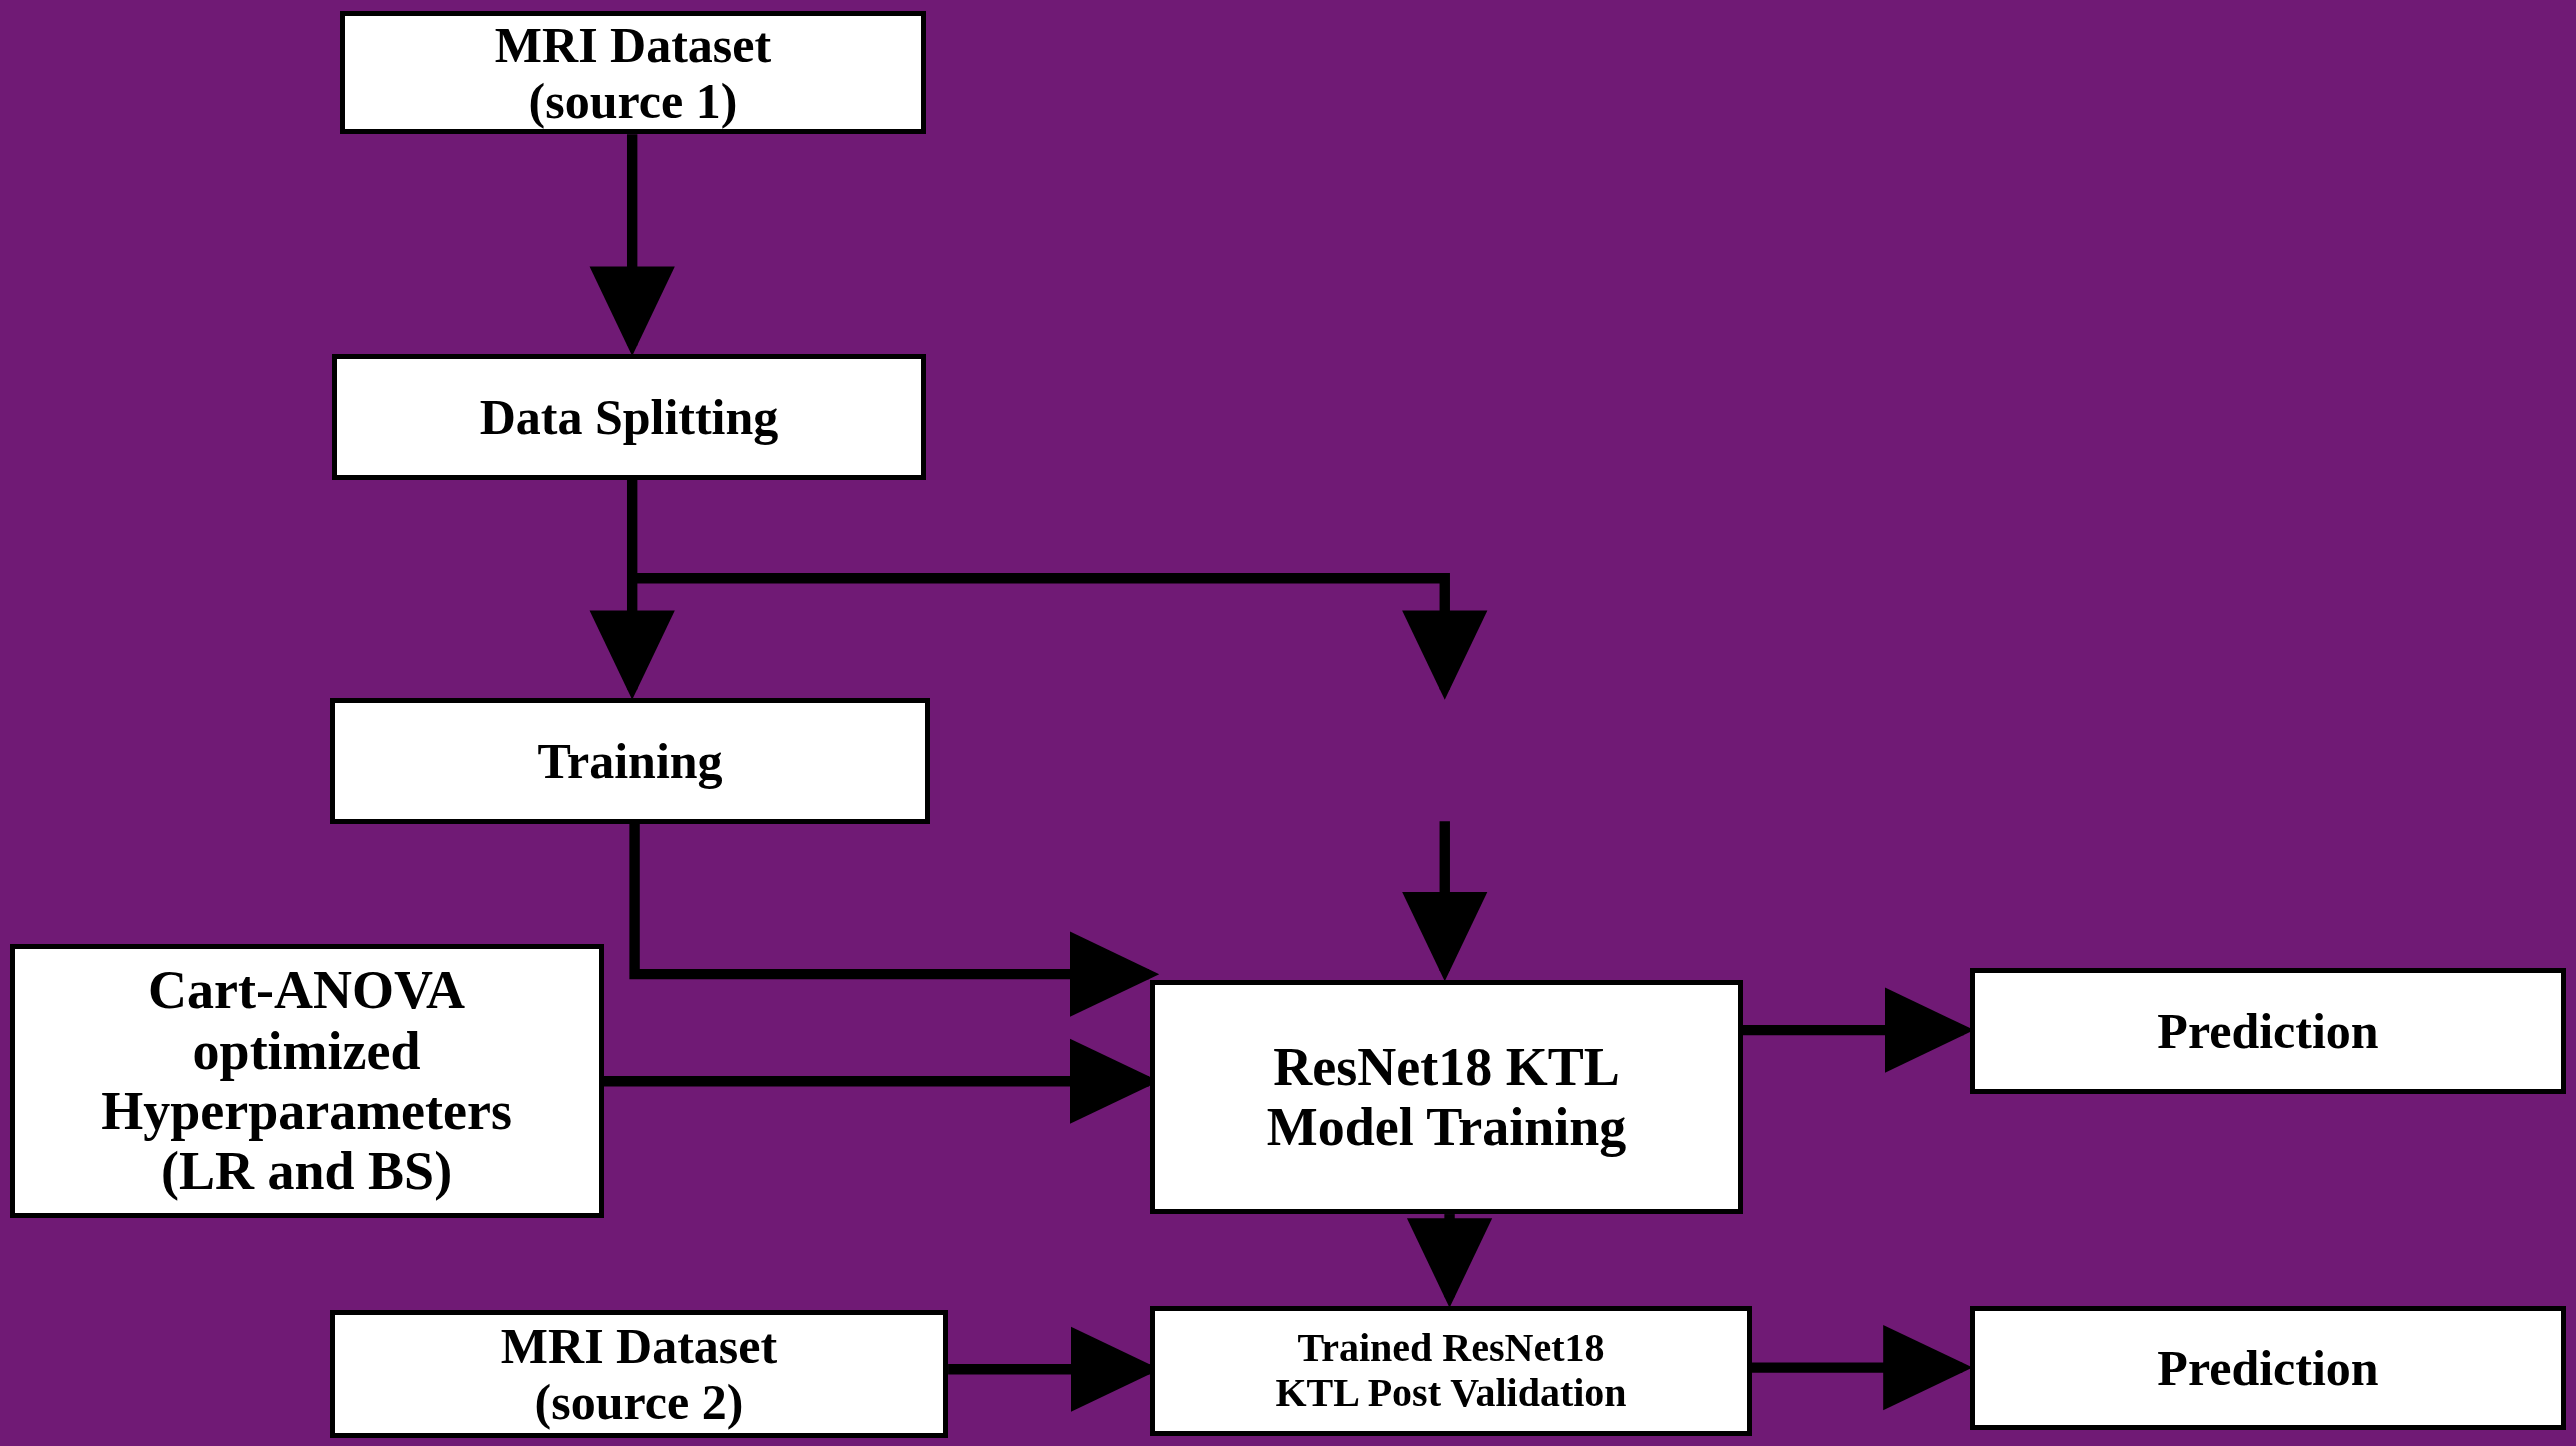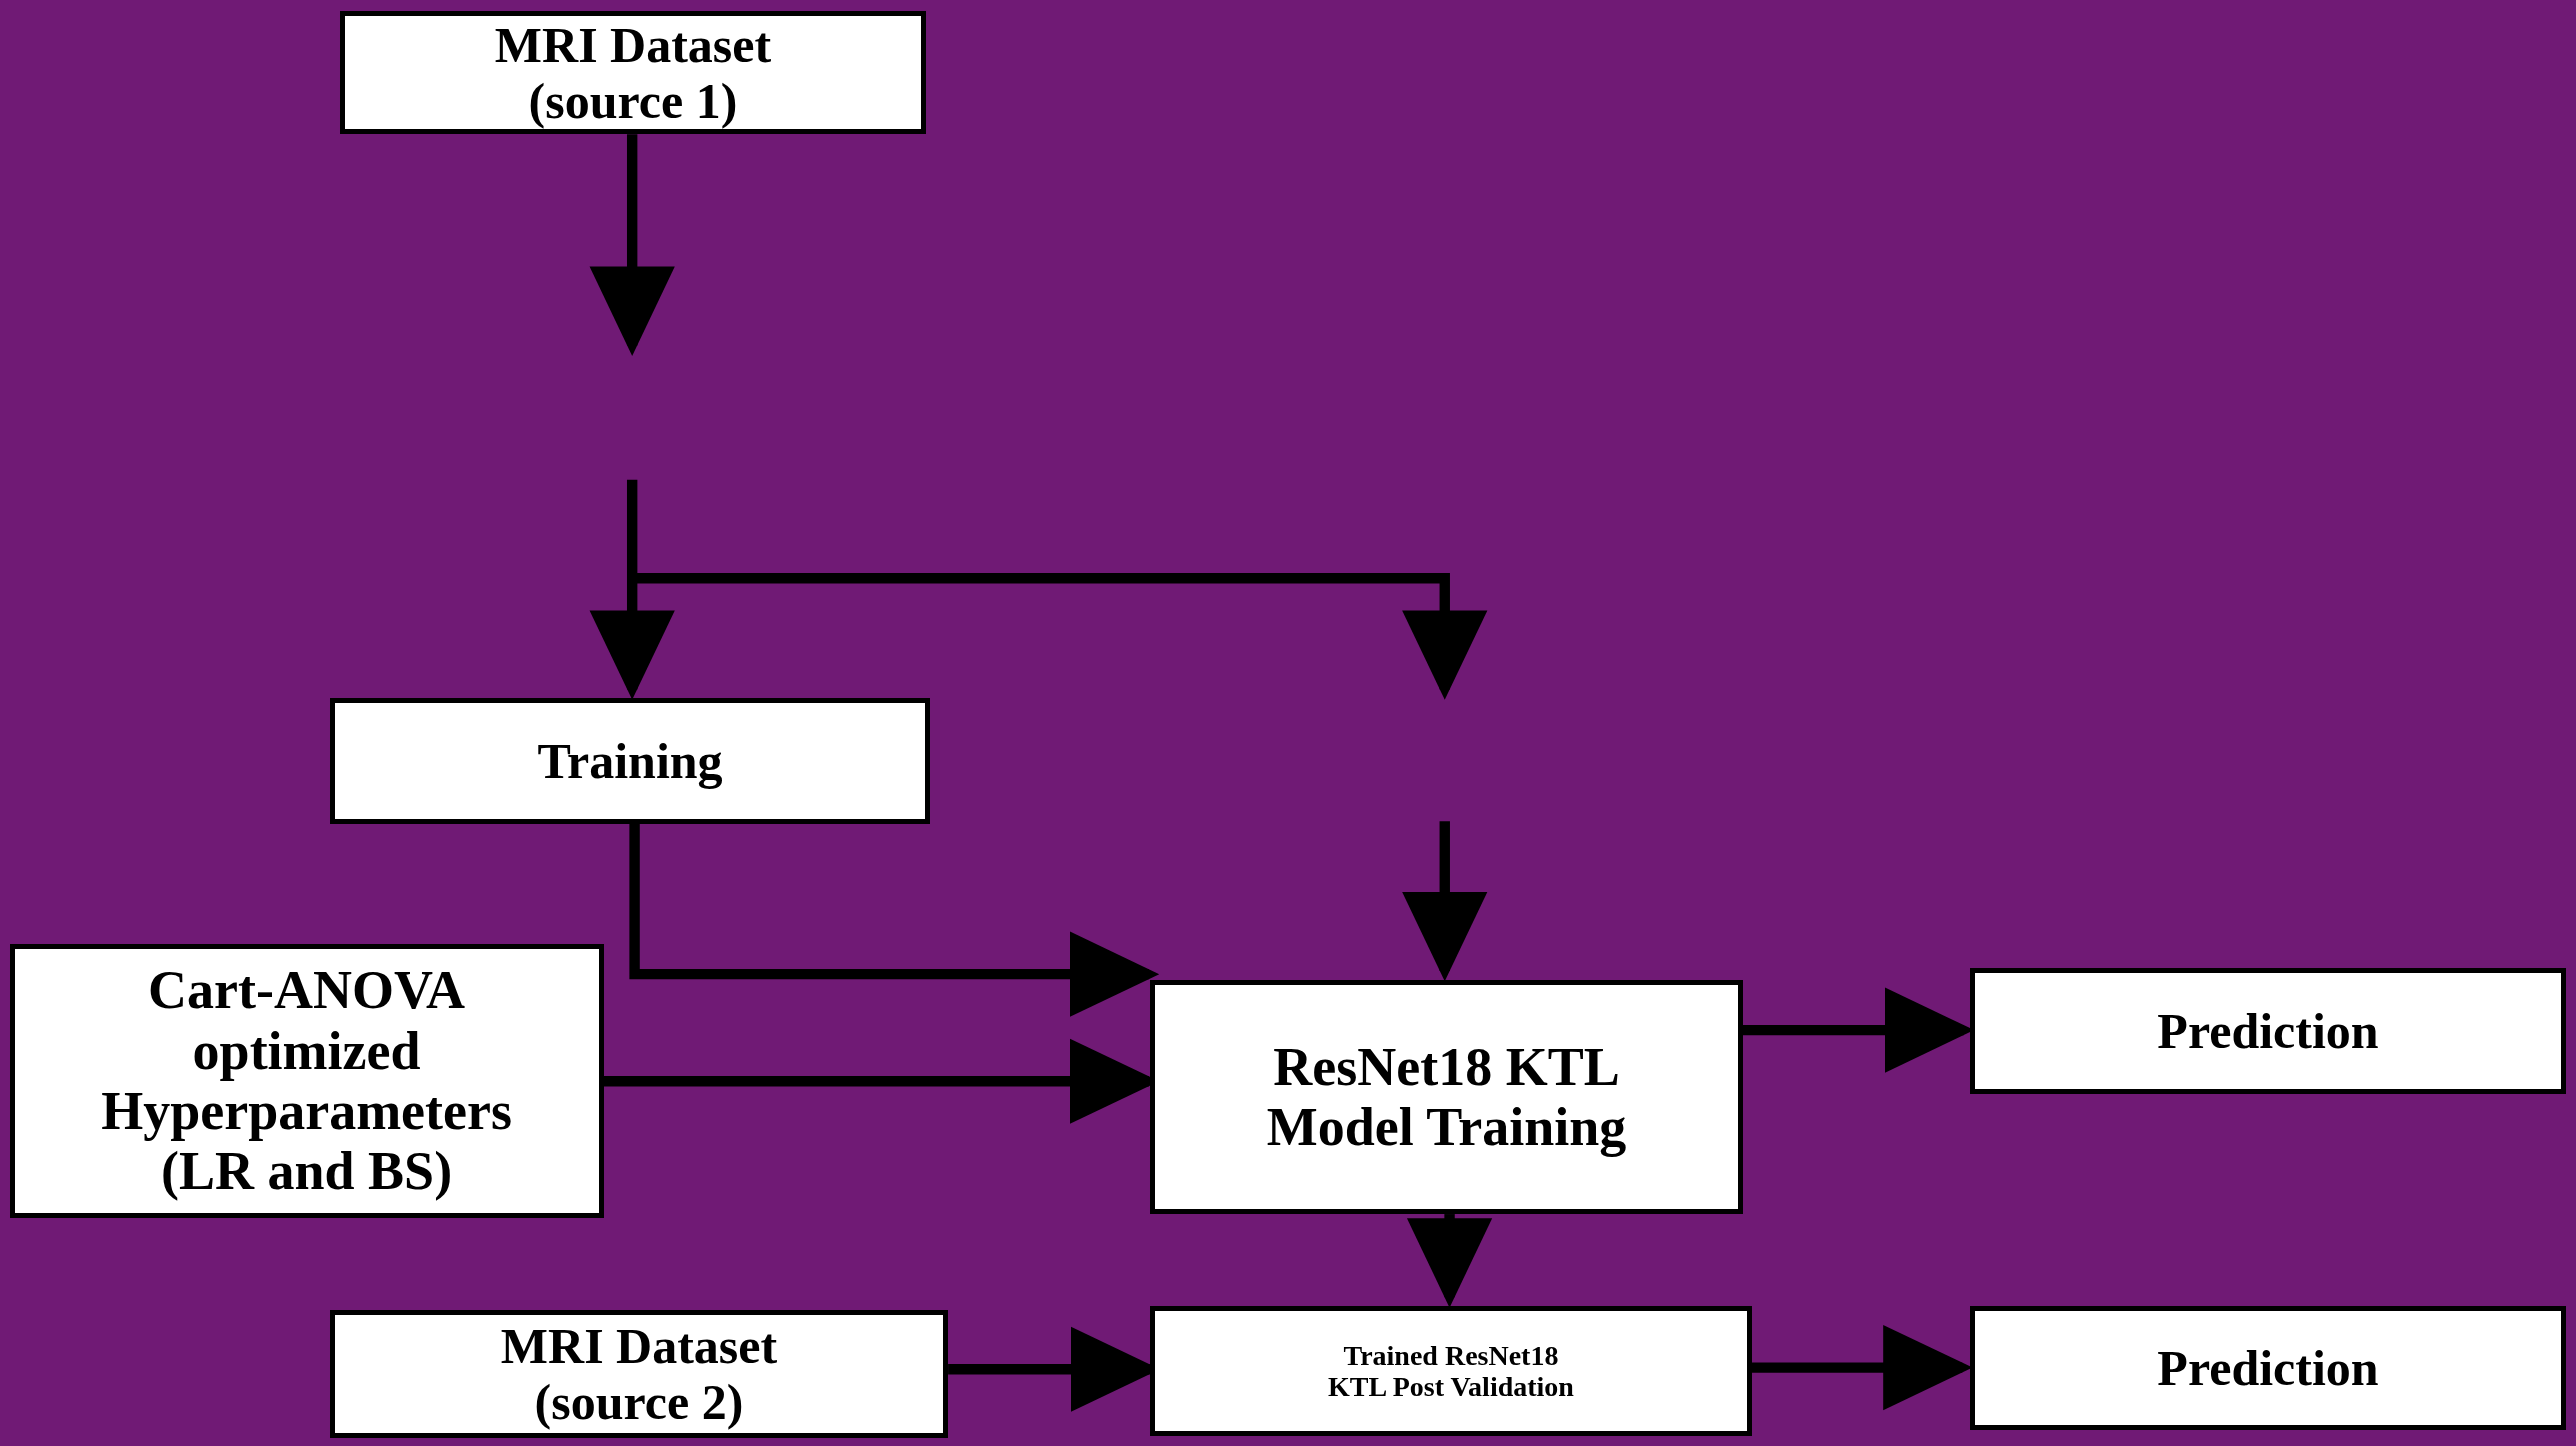--- a/index.html
+++ b/index.html
@@ -34,21 +34,21 @@
   .node-label {
     font-family: "Liberation Serif", "DejaVu Serif", serif;
     font-weight: bold;
     color: #000000;
     line-height: 1.12;
     white-space: pre-line;
     padding: 0 6.4px;
   }
   .fs-big   { font-size: 50px; }
   .fs-mid   { font-size: 54px; }
-  .fs-small { font-size: 28px; }
+  .fs-small { font-size: 40px; }
 </style>
 </head>
 <body>
 
 <div id="canvas">
 
   <svg id="flow-svg" viewBox="0 0 3220 1808" xmlns="http://www.w3.org/2000/svg">
     <defs>
       <marker id="arrowhead" markerWidth="9" markerHeight="9" refX="7.6" refY="4.5" orient="auto" markerUnits="strokeWidth">
         <path d="M 0 0.4 L 8.6 4.5 L 0 8.6 z" fill="#000000"></path>
@@ -93,20 +93,23 @@
     <g>
       <path d="M 2190 1710 L 2453 1710" stroke="#000000" stroke-width="13" fill="none" marker-end="url(#arrowhead)"></path>
     </g>
   </svg>
 
   <div class="node-box" style="left:340px; top:11.2px; width:586px; height:123px;">
     <span class="node-label fs-big">MRI Dataset
 (source 1)</span>
   </div>
 
+  <div class="node-box" style="left:332px; top:354px; width:594px; height:126px;">
+    <span class="node-label fs-big">Data Splitting</span>
+  </div>
 
   <div class="node-box" style="left:330px; top:698px; width:600px; height:126px;text-align:right;">
     <span class="node-label fs-big">Training</span>
   </div>
 
 
   <div class="node-box" style="left:9.6px; top:944px; width:594px; height:274px;">
     <span class="node-label fs-mid">Cart-ANOVA
 optimized
 Hyperparameters

